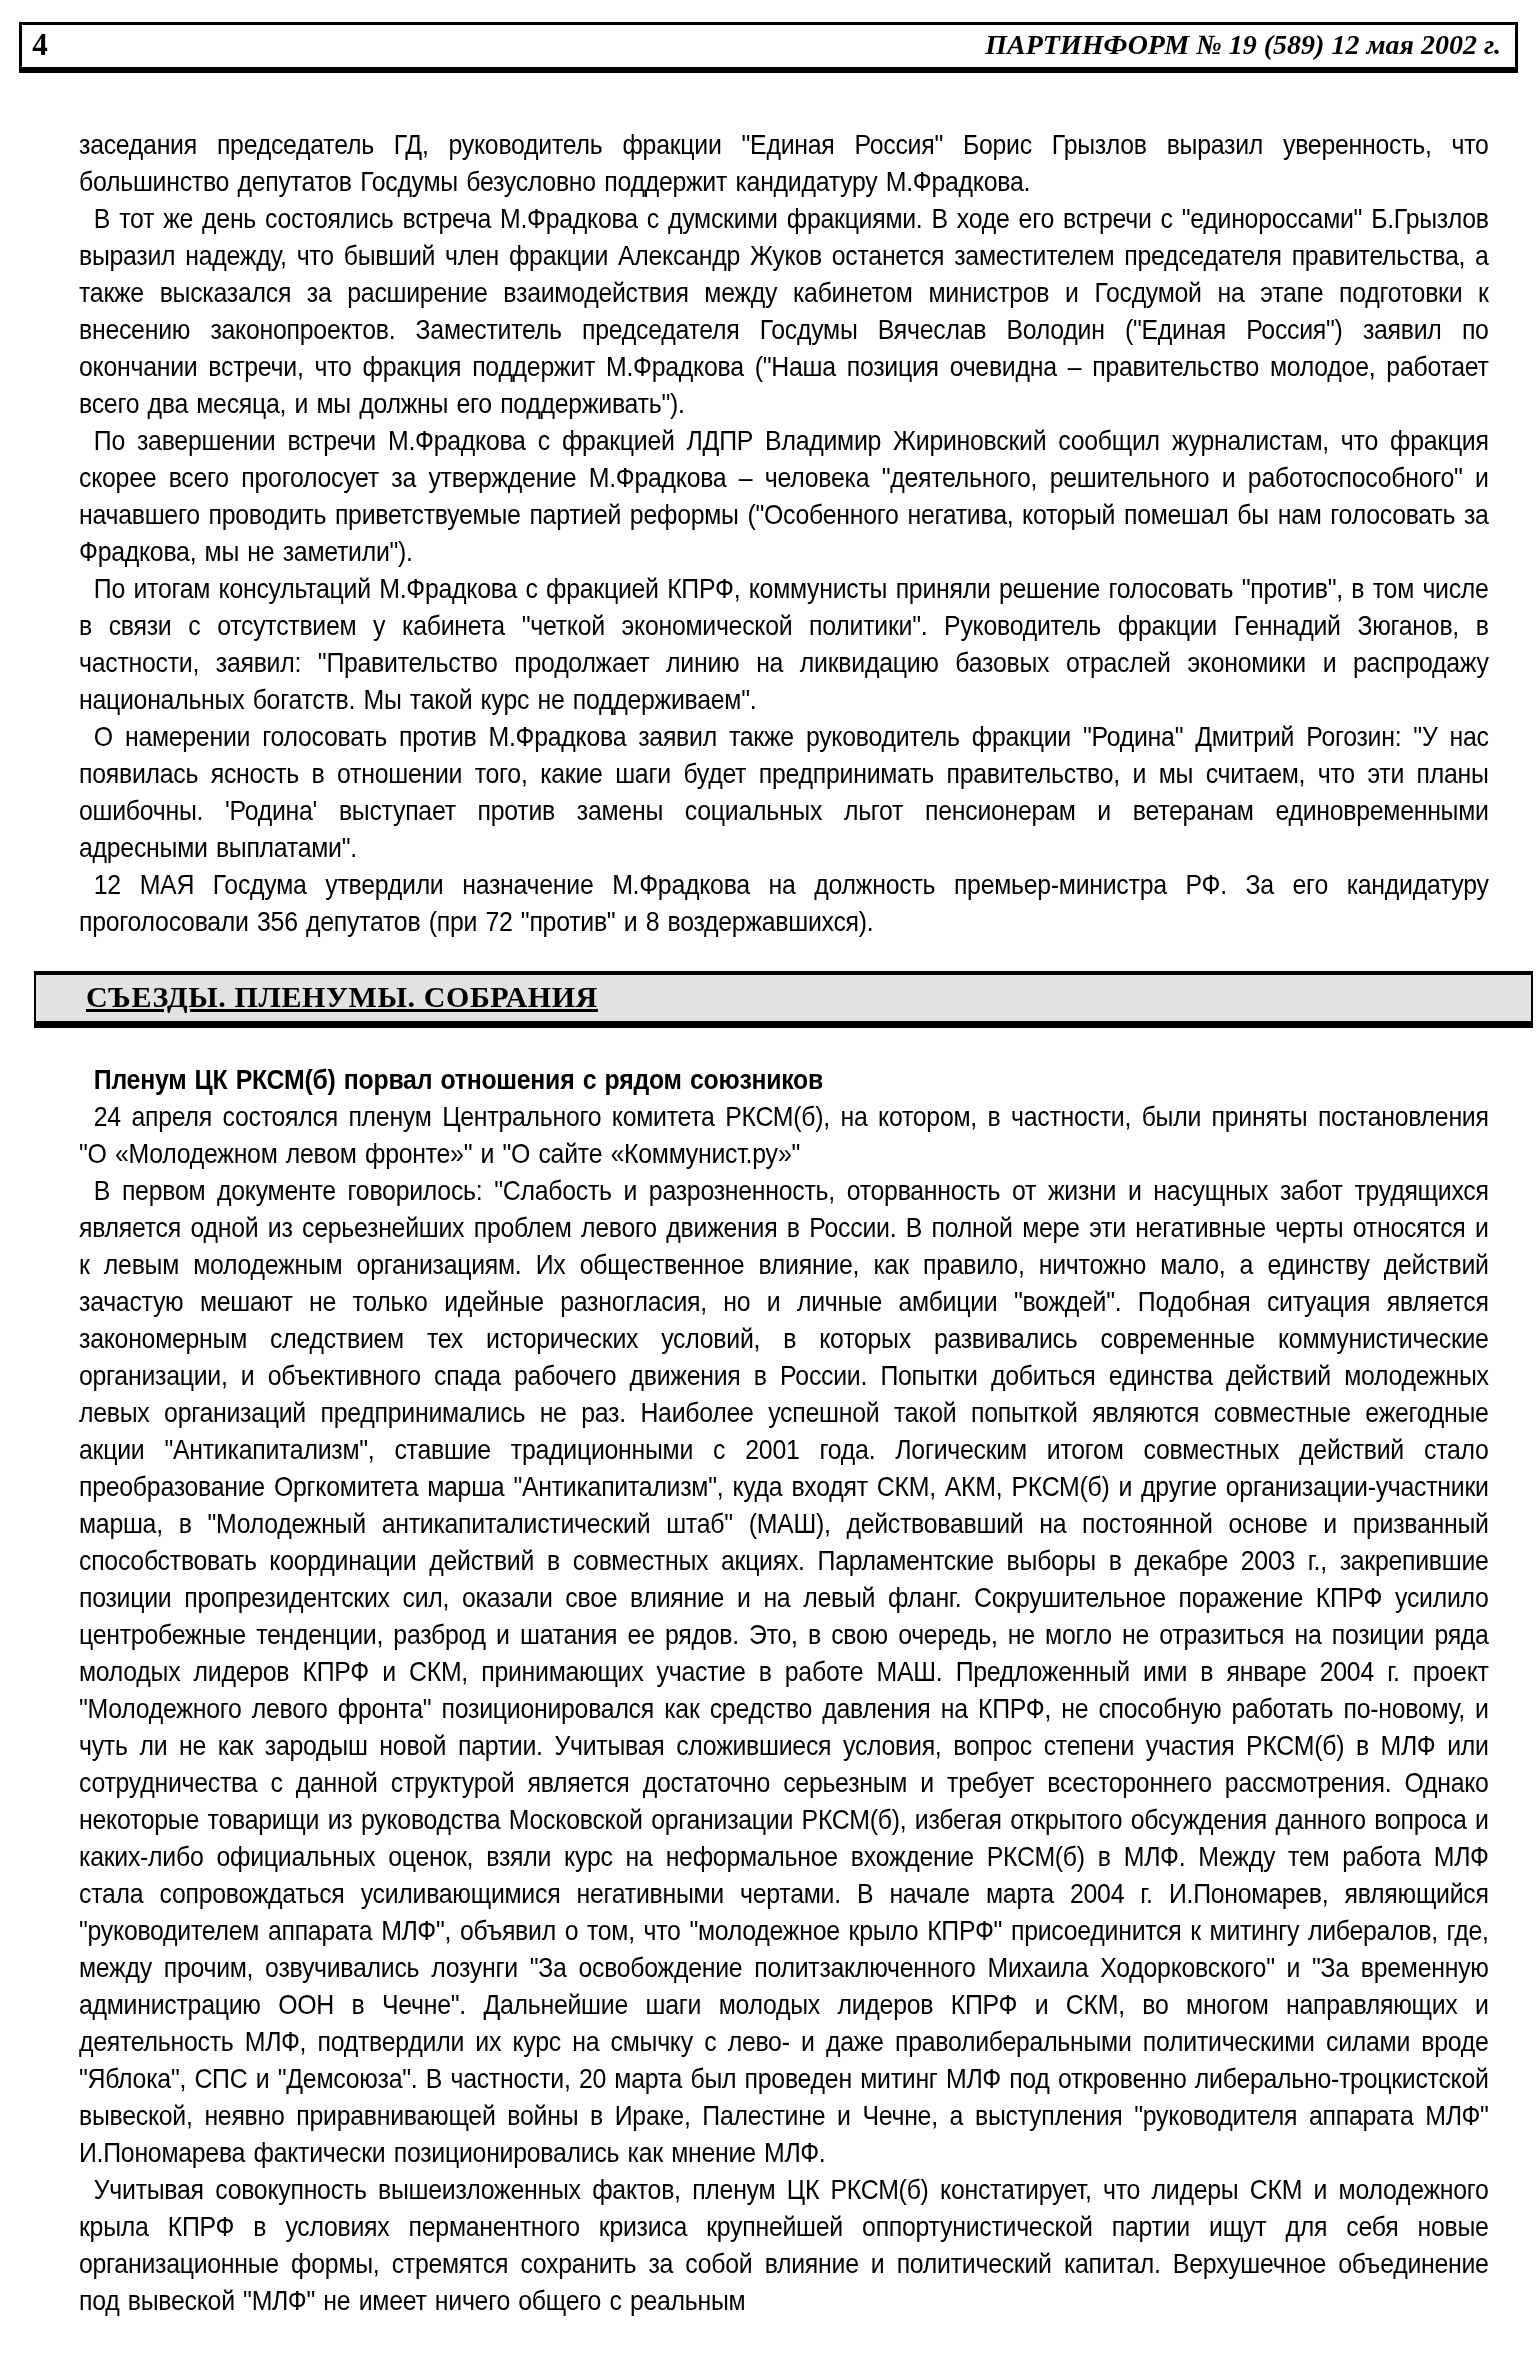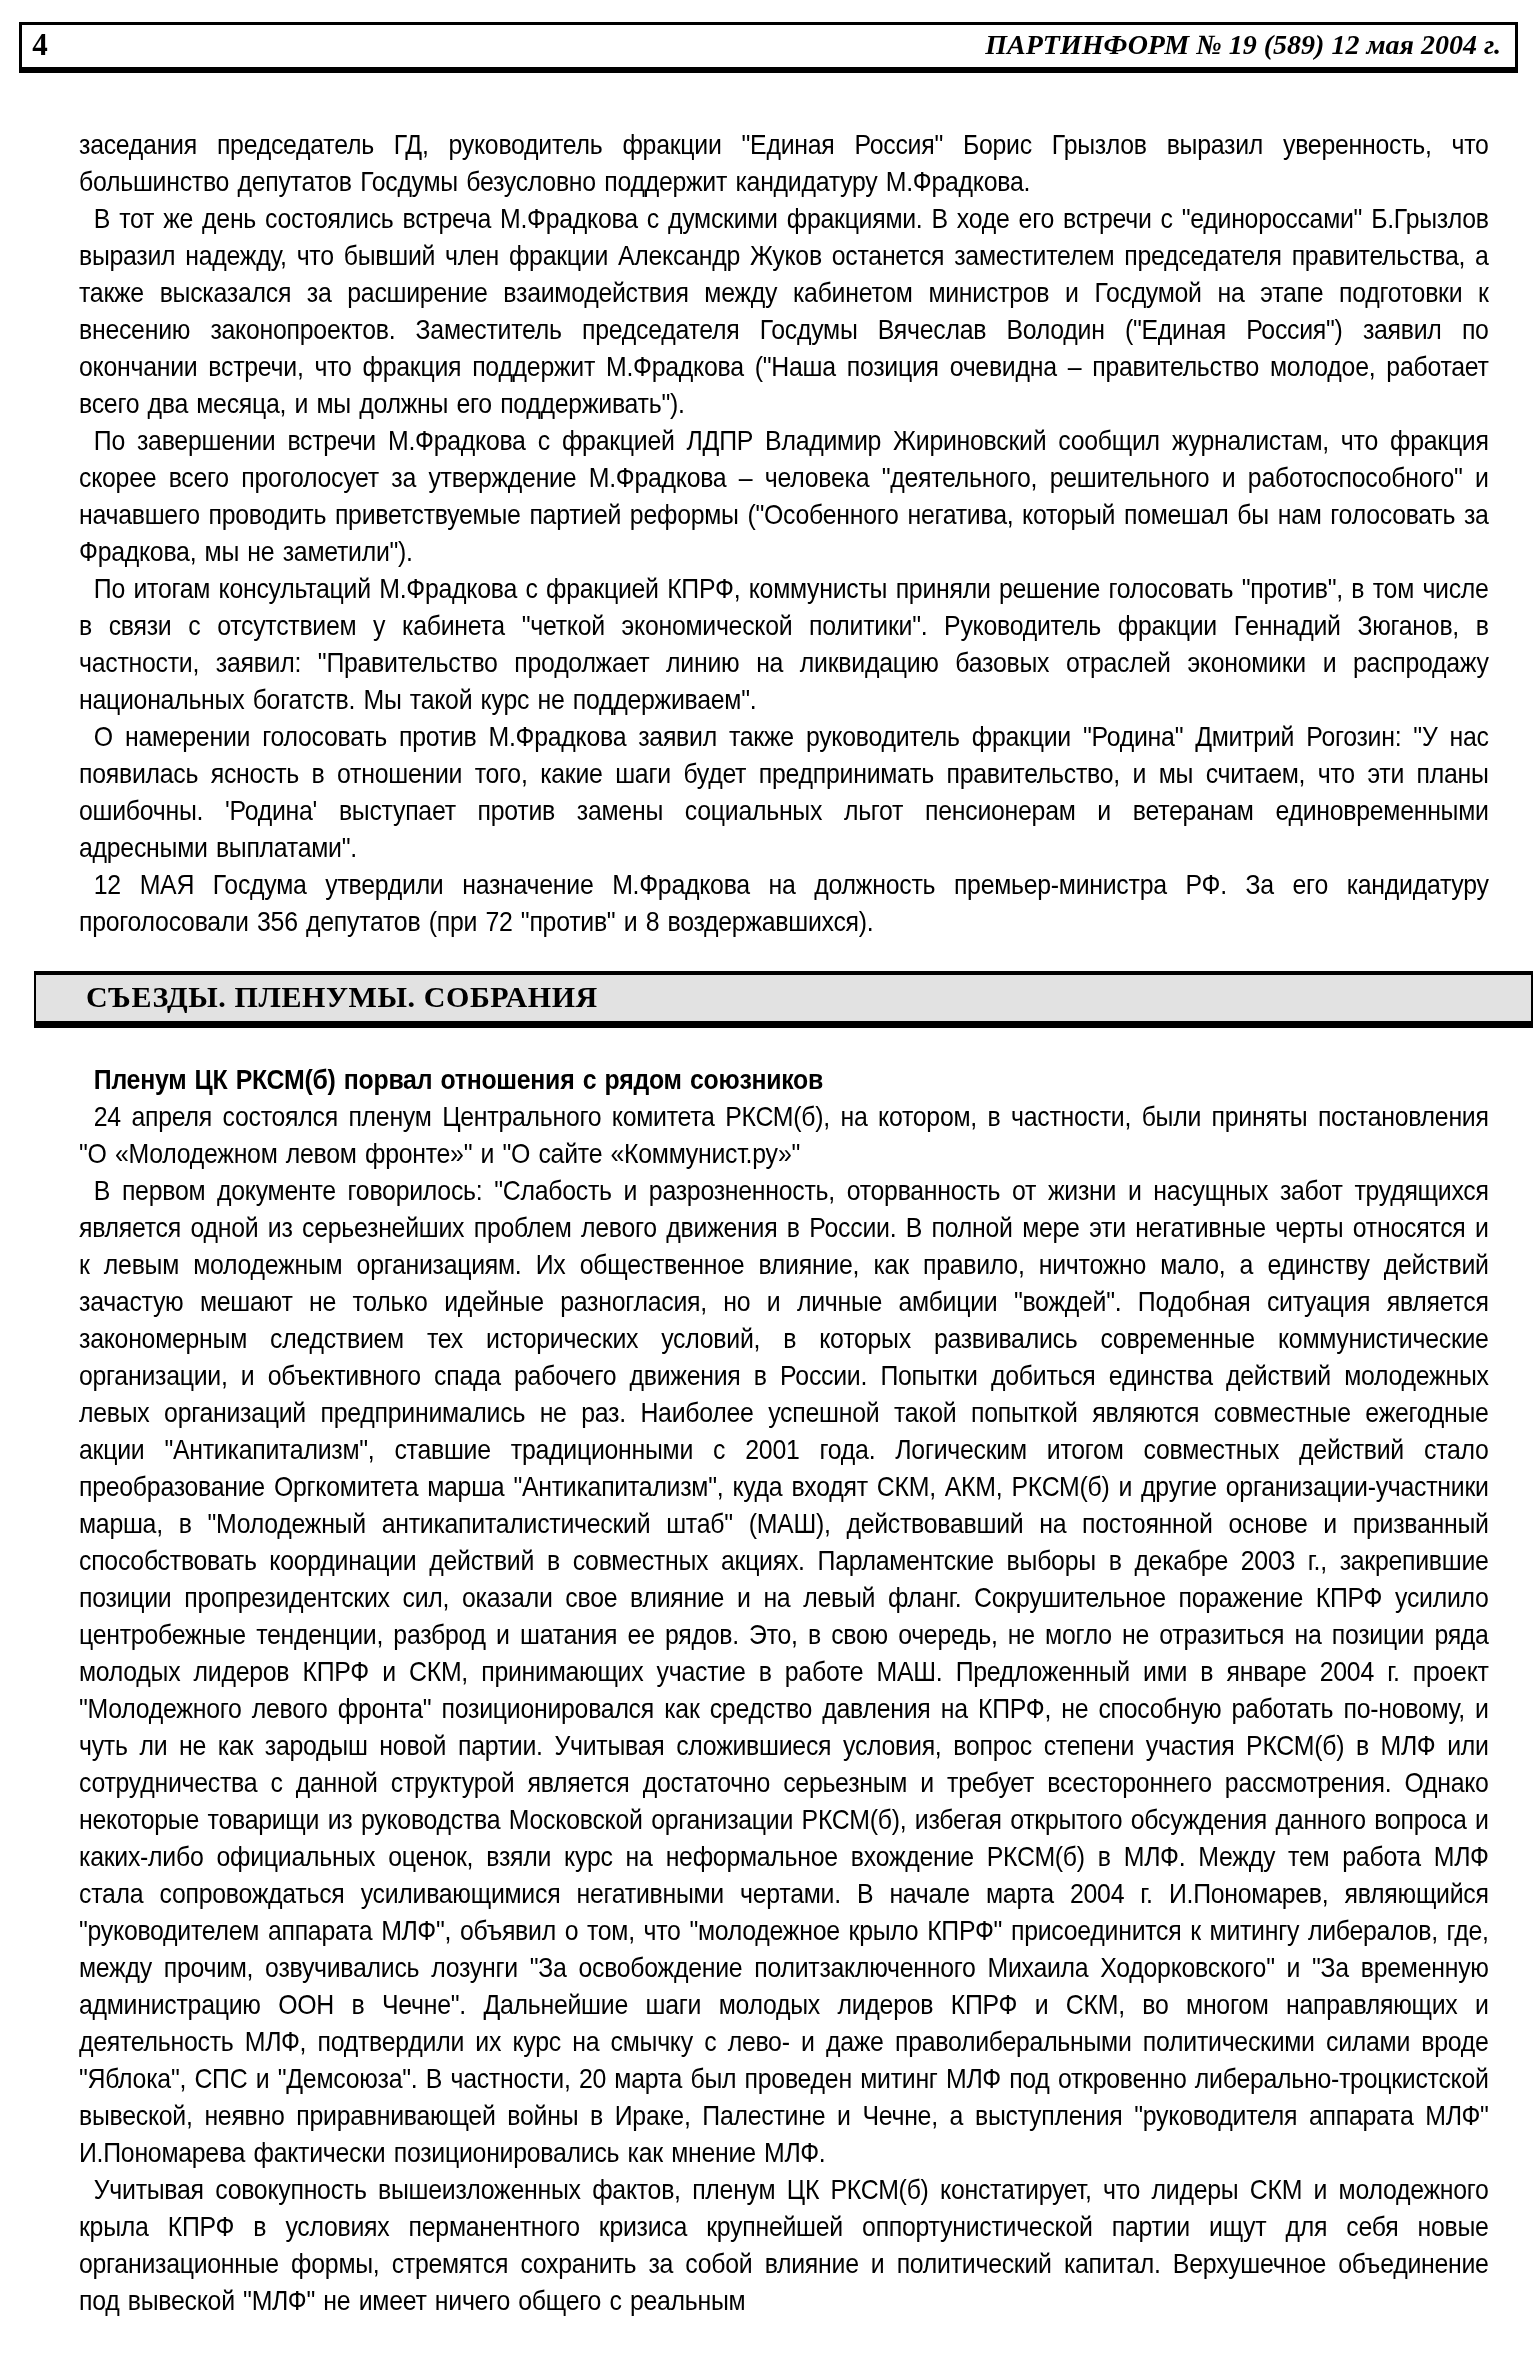--- a/index.html
+++ b/index.html
@@ -82,41 +82,42 @@
     border: 2.6px solid #000;
     border-top-width: 4.5px;
     border-bottom-width: 7px;
     background: #e2e2e2;
     padding: 5.1px 13px 7.7px 50px;
     font-family: "Liberation Serif", serif;
     font-weight: bold;
     font-size: 30px;
     line-height: 33px;
     letter-spacing: 0.6px;
+    text-decoration: underline;
   }
 
   .article-block { margin-top: 33px; }
   .article-title {
     margin: 0 0 10.2px 0;
     font-size: 33px;
     line-height: 36px;
     font-weight: bold;
     letter-spacing: -0.3px;
     text-align: left;
     text-indent: 0;
   }
 </style>
 </head>
 <body>
 
 <div class="page">
 
   <div class="header-box">
     <span class="page-number">4</span>
-    <span class="journal-title">ПАРТИНФОРМ № 19 (589) 12 мая 2004 г.</span>
+    <span class="journal-title">ПАРТИНФОРМ № 19 (589) 12 мая 2002 г.</span>
   </div>
 
   <div class="content">
 
     <div class="cond">
       <p class="noindent">заседания председатель ГД, руководитель фракции "Единая Россия" Борис Грызлов выразил уверенность, что большинство депутатов Госдумы безусловно поддержит кандидатуру М.Фрадкова.</p>
       <p>В тот же день состоялись встреча М.Фрадкова с думскими фракциями. В ходе его встречи с "единороссами" Б.Грызлов выразил надежду, что бывший член фракции Александр Жуков останется заместителем председателя правительства, а также высказался за расширение взаимодействия между кабинетом министров и Госдумой на этапе подготовки к внесению законопроектов. Заместитель председателя Госдумы Вячеслав Володин ("Единая Россия") заявил по окончании встречи, что фракция поддержит М.Фрадкова ("Наша позиция очевидна – правительство молодое, работает всего два месяца, и мы должны его поддерживать").</p>
       <p>По завершении встречи М.Фрадкова с фракцией ЛДПР Владимир Жириновский сообщил журналистам, что фракция скорее всего проголосует за утверждение М.Фрадкова – человека "деятельного, решительного и работоспособного" и начавшего проводить приветствуемые партией реформы ("Особенного негатива, который помешал бы нам голосовать за Фрадкова, мы не заметили").</p>
       <p>По итогам консультаций М.Фрадкова с фракцией КПРФ, коммунисты приняли решение голосовать "против", в том числе в связи с отсутствием у кабинета "четкой экономической политики". Руководитель фракции Геннадий Зюганов, в частности, заявил: "Правительство продолжает линию на ликвидацию базовых отраслей экономики и распродажу национальных богатств. Мы такой курс не поддерживаем".</p>
       <p>О намерении голосовать против М.Фрадкова заявил также руководитель фракции "Родина" Дмитрий Рогозин: "У нас появилась ясность в отношении того, какие шаги будет предпринимать правительство, и мы считаем, что эти планы ошибочны. 'Родина' выступает против замены социальных льгот пенсионерам и ветеранам единовременными адресными выплатами".</p>

